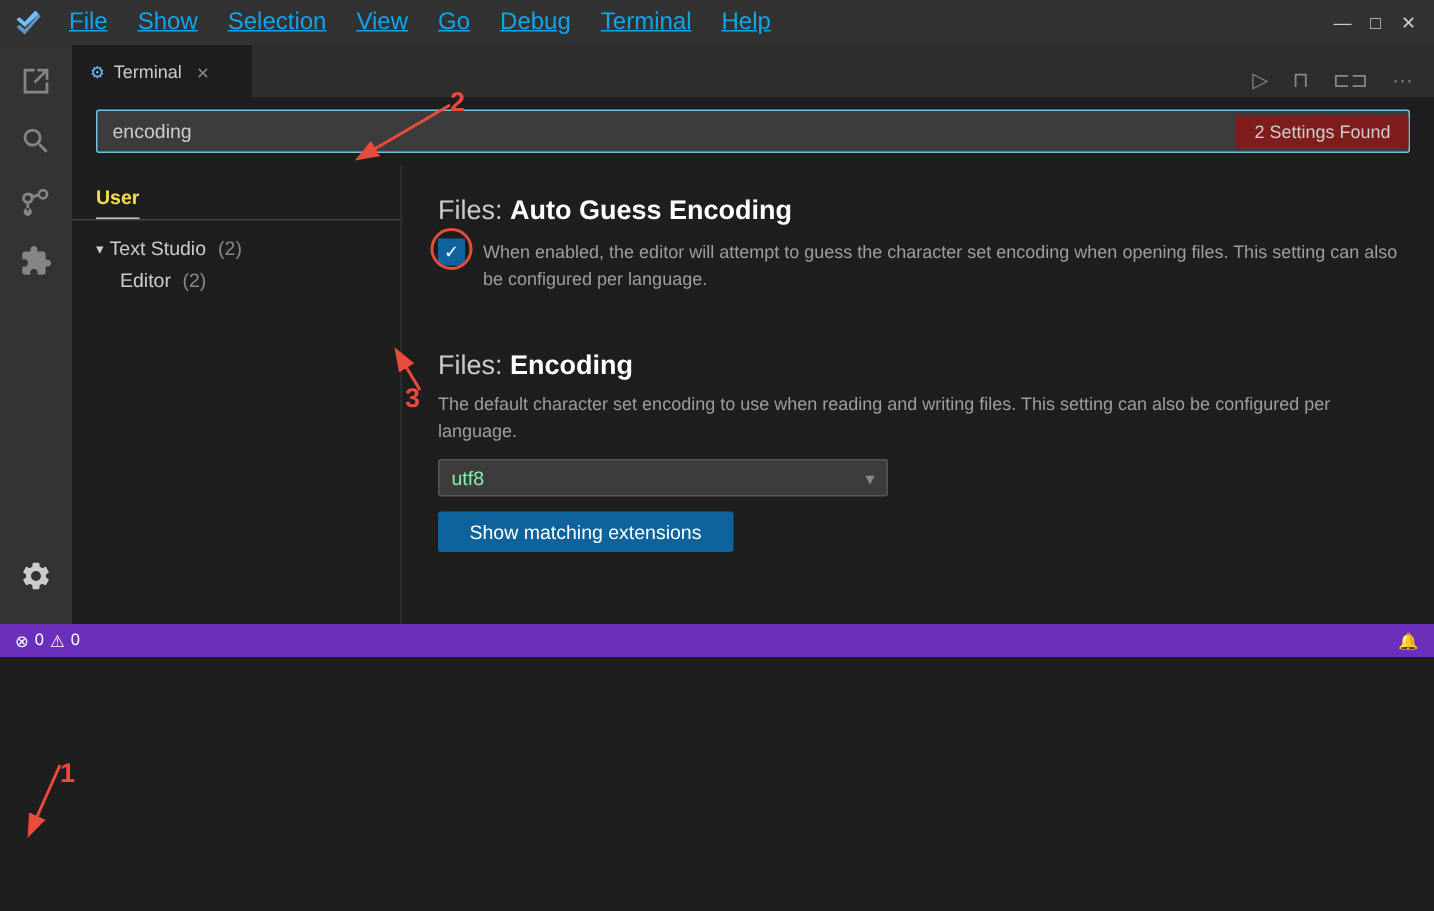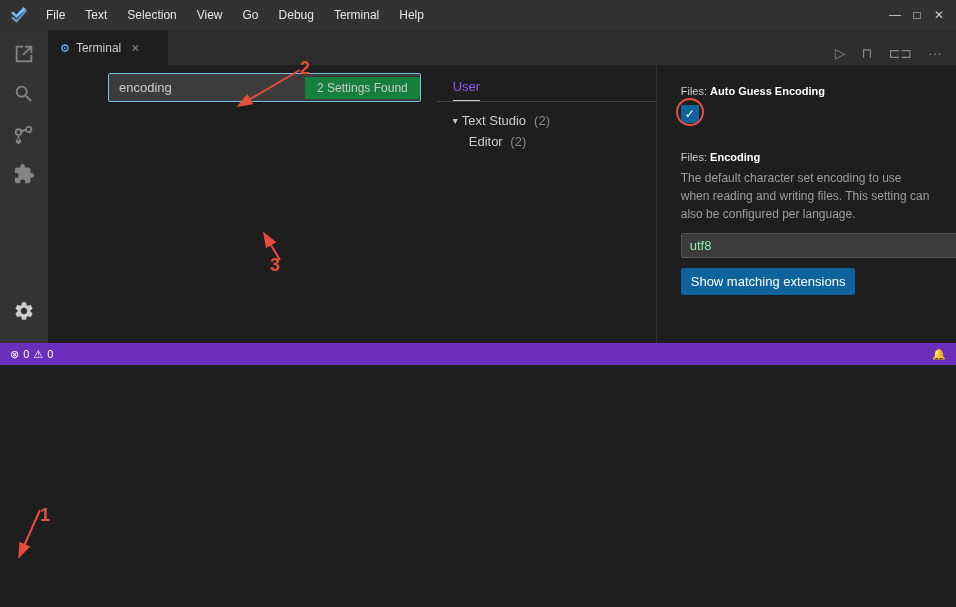--- a/index.html
+++ b/index.html
@@ -29,24 +29,25 @@
       display: flex;
       align-items: center;
       gap: 10px;
     }
     .titlebar-menus {
       display: flex;
       gap: 4px;
     }
     .menu-item {
       padding: 2px 8px;
-      color: #e5e5e5;
+      color: #0ea5e9;
       cursor: pointer;
       border-radius: 3px;
-      font-size: 12px;
+      font-size: 16px;
+      text-decoration: underline;
     }
     .titlebar-title {
       color: #cccccc;
       font-size: 12px;
       position: absolute;
       left: 50%;
       transform: translateX(-50%);
     }
     .titlebar-controls {
       display: flex;
@@ -154,24 +155,23 @@
       color: #888;
       cursor: pointer;
       font-size: 14px;
       padding: 4px;
     }
 
     
     .settings-content {
       flex: 1;
       display: flex;
-      flex-direction: row;
+      flex-direction: column;
       overflow: hidden;
       background: #1e1e1e;
-      margin-left: 44px;
     }
 
     
     .search-bar {
       padding: 8px 16px;
       background: #1e1e1e;
       flex-shrink: 0;
     }
     .search-container {
       display: flex;
@@ -187,21 +187,21 @@
       outline: none;
       color: #cccccc;
       padding: 6px 10px;
       font-size: 13px;
     }
     .search-results-count {
       padding: 4px 12px;
       color: #cccccc;
       font-size: 12px;
       white-space: nowrap;
-      background: #15803d;
+      background: #7f1d1d;
       border-radius: 0 2px 2px 0;
       height: 100%;
       display: flex;
       align-items: center;
     }
 
     
     .settings-body {
       display: flex;
       flex: 1;
@@ -214,24 +214,25 @@
       background: #1e1e1e;
       border-right: 1px solid #333;
       overflow-y: auto;
       flex-shrink: 0;
       padding: 8px 0;
     }
     .tab-btn {
       display: inline-block;
       padding: 6px 0;
       margin-right: 20px;
-      color: #8b5cf6;
+      color: #fde047;
       font-size: 13px;
       cursor: pointer;
       border-bottom: 1px solid #cccccc;
+      font-weight: bold;
     }
 
     .nav-item {
       padding: 3px 16px;
       cursor: pointer;
       color: #cccccc;
       display: flex;
       align-items: center;
       gap: 4px;
       font-size: 13px;
@@ -249,21 +250,21 @@
       flex: 1;
       overflow-y: auto;
       padding: 20px 24px;
     }
 
     
     .setting-item {
       margin-bottom: 28px;
     }
     .setting-title {
-      font-size: 11px;
+      font-size: 18px;
       color: #cccccc;
       margin-bottom: 6px;
     }
     .setting-title strong {
       color: #ffffff;
     }
     .setting-desc {
       color: #9e9e9e;
       font-size: 12px;
       line-height: 1.5;
@@ -307,21 +308,21 @@
       color: #888;
       font-size: 12px;
       pointer-events: none;
     }
 
     
     .btn-primary {
       background: #0e639c;
       color: #ffffff;
       border: none;
-      padding: 6px 10px;
+      padding: 6px 21px;
       font-size: 13px;
       cursor: pointer;
       border-radius: 2px;
       margin-top: 10px;
     }
 
     
     .status-bar {
       height: 22px;
       background: #6b2fbb;
@@ -369,21 +370,21 @@
 
   <div class="titlebar">
     <div class="titlebar-left">
 
       <svg width="18" height="18" viewBox="0 0 18 18">
         <path fill="#75beff" d="M13.5 1L6.5 8.5 3 5.5 1 7l5.5 5L16 3.5z"></path>
         <path fill="#75beff" d="M16 3.5L6.5 13.5 3 10.5 1 12l5.5 5L17 5z" opacity="0.7"></path>
       </svg>
       <div class="titlebar-menus">
         <span class="menu-item">File</span>
-        <span class="menu-item">Text</span>
+        <span class="menu-item">Show</span>
         <span class="menu-item">Selection</span>
         <span class="menu-item">View</span>
         <span class="menu-item">Go</span>
         <span class="menu-item">Debug</span>
         <span class="menu-item">Terminal</span>
         <span class="menu-item">Help</span>
       </div>
     </div>
     <div class="titlebar-controls">
       <span class="title-control-btn">—</span>
@@ -473,20 +474,21 @@
                 <span>Files: </span><strong>Auto Guess Encoding</strong>
               </div>
               <div class="checkbox-row">
                 <div style="position:relative; display:inline-block;">
                   <div style="width:18px; height:18px; background:#0e639c; display:flex; align-items:center; justify-content:center; cursor:pointer; margin-top:2px;">
                     <span class="checkmark">✓</span>
                   </div>
 
                   <div style="position:absolute; top:-5px; left:-5px; width:28px; height:28px; border-radius:50%; border:2px solid #e74c3c; pointer-events:none;"></div>
                 </div>
+                <p class="setting-desc" style="margin-top:2px; margin-left:4px;">When enabled, the editor will attempt to guess the character set encoding when opening files. This setting can also be configured per language.</p>
               </div>
             </div>
 
             <div class="setting-item">
               <div class="setting-title">
                 <span>Files: </span><strong>Encoding</strong>
               </div>
               <p class="setting-desc">The default character set encoding to use when reading and writing files. This setting can also be configured per language.</p>
               <div class="setting-dropdown">
                 <select>

